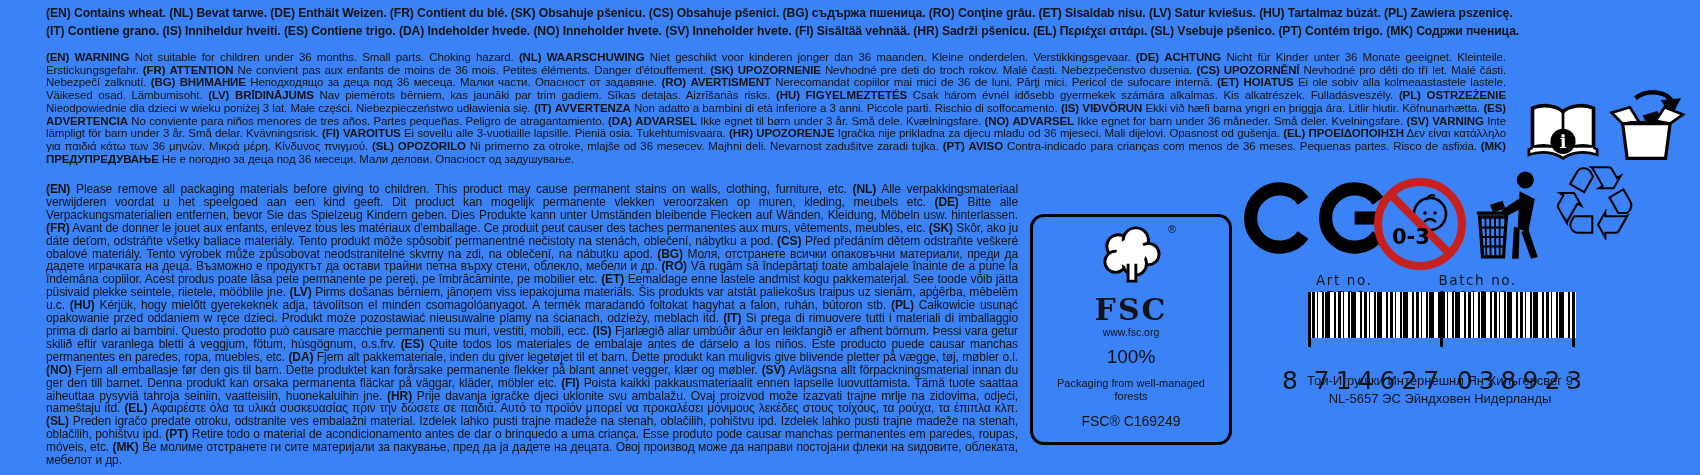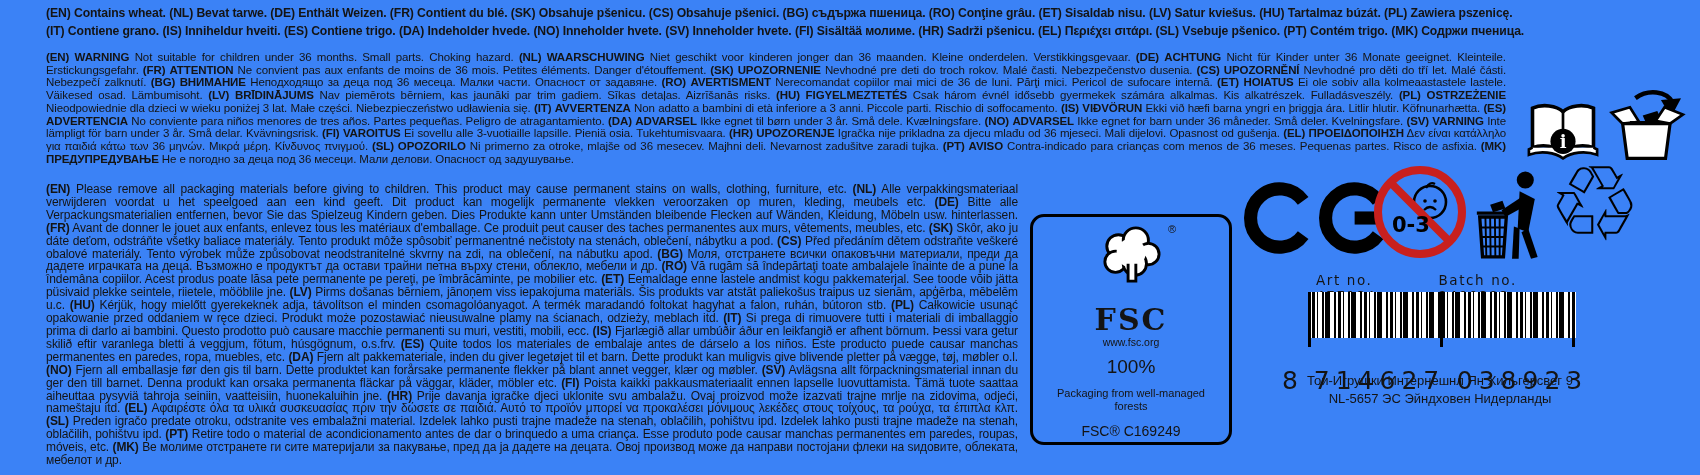--- a/index.html
+++ b/index.html
@@ -20,21 +20,21 @@
   .b3{left:46px; top:183px; width:1202px; font-size:12px; line-height:12.9px;
       text-align:justify; letter-spacing:-0.1px;}
 
   .w-icons{float:right; width:172px; height:72px; margin:38px 0 4px 14px;
            display:flex; align-items:flex-start; justify-content:flex-end; gap:6px;}
   .book-wrap{margin-top:12px;}
   .fsc-spacer{float:right; width:216px; height:232px; margin:30px 0 0 14px;}
 
   
   .ce{left:1244px; top:178px;}
-  .age{left:1372px; top:164px;}
+  .age{left:1372px; top:176px;}
   .tidy{left:1474px; top:168px;}
   .recycle{left:1548px; top:152px; font-size:104px; line-height:104px;
            font-family:"DejaVu Sans", sans-serif; color:#000;}
   .artbatch{left:1316px; top:272px; width:276px; display:flex;
             justify-content:space-between; font-size:13.5px; letter-spacing:1.6px;
             font-family:"DejaVu Sans", sans-serif;}
   .barcode{left:1282px; top:292px; width:312px;}
   .bars{position:relative; margin-left:26px; width:268px; height:46px;
     background:repeating-linear-gradient(90deg,
       #000 0 2px, #fff 2px 4px, #000 4px 7px, #fff 7px 9px,
@@ -50,34 +50,34 @@
         font-size:13px; line-height:17.5px;}
   .addr .a1{white-space:nowrap;}
 
   
   .fsc-box{left:1030px; top:214px; width:202px; height:231px; box-sizing:border-box;
            border:3px solid #000; border-radius:14px; display:flex; flex-direction:column;
            align-items:center; padding-top:8px; text-align:center;}
   .tree-wrap{position:relative; width:70px; height:60px;}
   .tree-reg{position:absolute; right:-10px; top:-2px; font-size:11px;}
   .fsc-brand{font-family:"DejaVu Serif", serif; font-weight:bold; font-size:30px;
-             line-height:30px; letter-spacing:2px; margin-top:20px;}
+             line-height:30px; letter-spacing:2px; margin-top:10px;}
   .fsc-url{font-size:10.5px; margin-top:1px;}
   .fsc-pct{font-size:19px; margin-top:8px;}
   .fsc-claim{font-size:11px; line-height:13px; margin-top:9px; width:150px;}
   .fsc-lic{font-size:14px; margin-top:10px;}
 </style>
 </head>
 <body>
 
 <div class="label">
 
   <div class="abs b1">
     <div>(EN) Contains wheat. (NL) Bevat tarwe. (DE) Enthält Weizen. (FR) Contient du blé. (SK) Obsahuje pšenicu. (CS) Obsahuje pšenici. (BG) съдържа пшеница. (RO) Conţine grâu. (ET) Sisaldab nisu. (LV) Satur kviešus. (HU) Tartalmaz búzát. (PL) Zawiera pszenicę.</div>
-    <div>(IT) Contiene grano. (IS) Inniheldur hveiti. (ES) Contiene trigo. (DA) Indeholder hvede. (NO) Inneholder hvete. (SV) Inneholder hvete. (FI) Sisältää молиме. (HR) Sadrži pšenicu. (EL) Περιέχει σιτάρι. (SL) Vsebuje pšenico. (PT) Contém trigo. (MK) Содржи пченица.</div>
+    <div>(IT) Contiene grano. (IS) Inniheldur hveiti. (ES) Contiene trigo. (DA) Indeholder hvede. (NO) Inneholder hvete. (SV) Inneholder hvete. (FI) Sisältää vehnää. (HR) Sadrži pšenicu. (EL) Περιέχει σιτάρι. (SL) Vsebuje pšenico. (PT) Contém trigo. (MK) Содржи пченица.</div>
   </div>
 
   <div class="abs b2">
     <div class="w-icons">
       <span class="book-wrap">
         <svg viewBox="0 0 86 68" width="78" height="61">
           <path d="M43 12 C36 5 20 3 9 8 L9 52 C20 48 35 50 43 57 C51 50 66 48 77 52 L77 8 C66 3 50 5 43 12 Z" fill="#fff" stroke="#000" stroke-width="4"></path>
           <path d="M43 12 L43 57" stroke="#000" stroke-width="3" fill="none"></path>
           <path d="M9 52 L5 54 L5 60 C18 55 34 57 43 64 C52 57 68 55 81 60 L81 54 L77 52" fill="#fff" stroke="#000" stroke-width="3"></path>
           <circle cx="43" cy="45" r="14" fill="#000"></circle>

